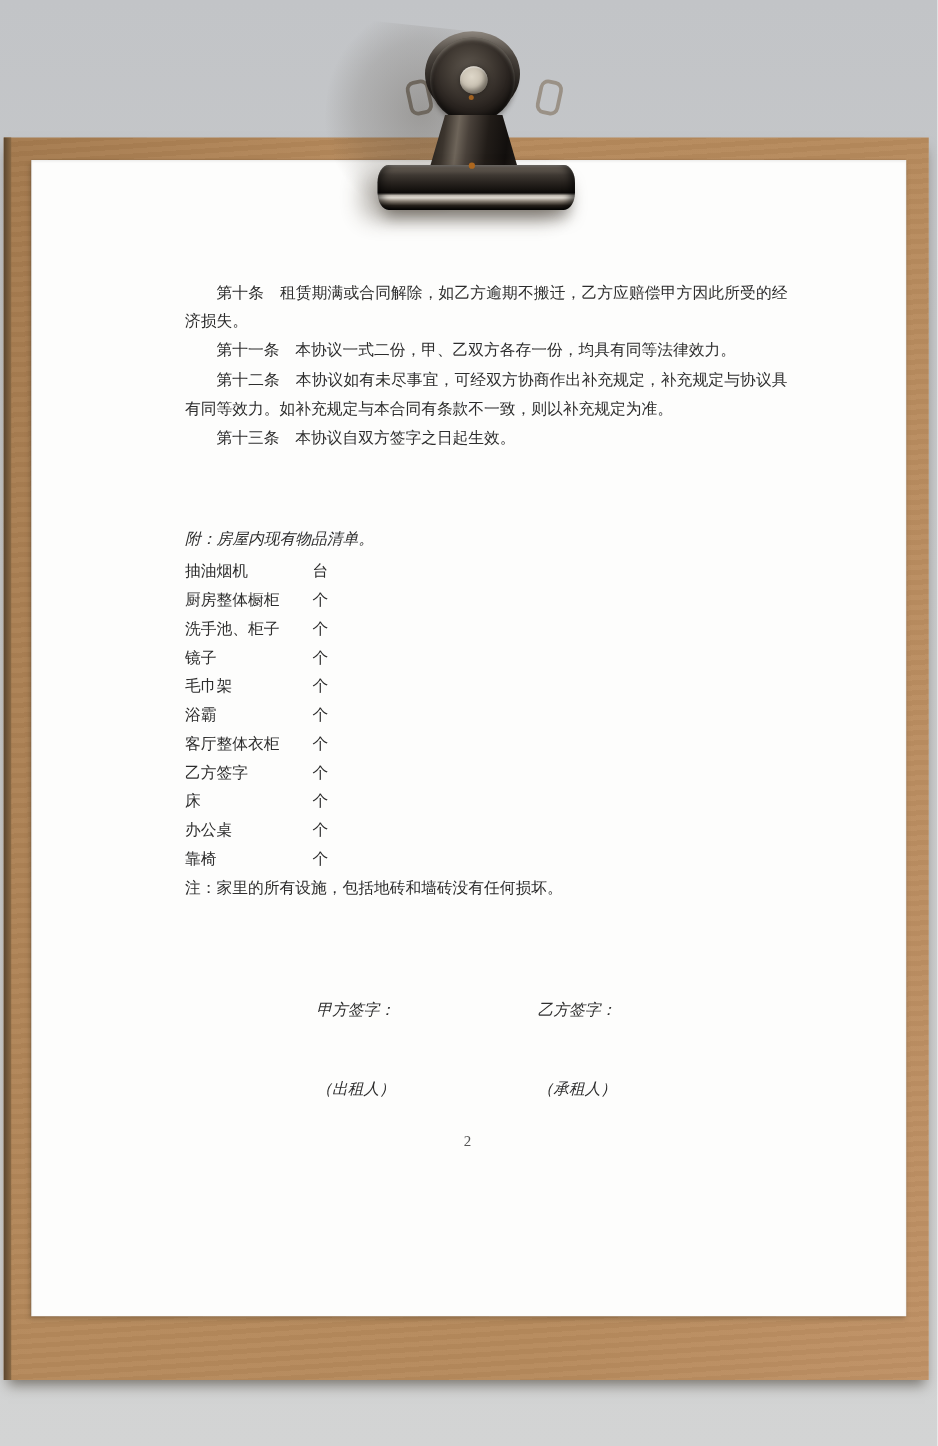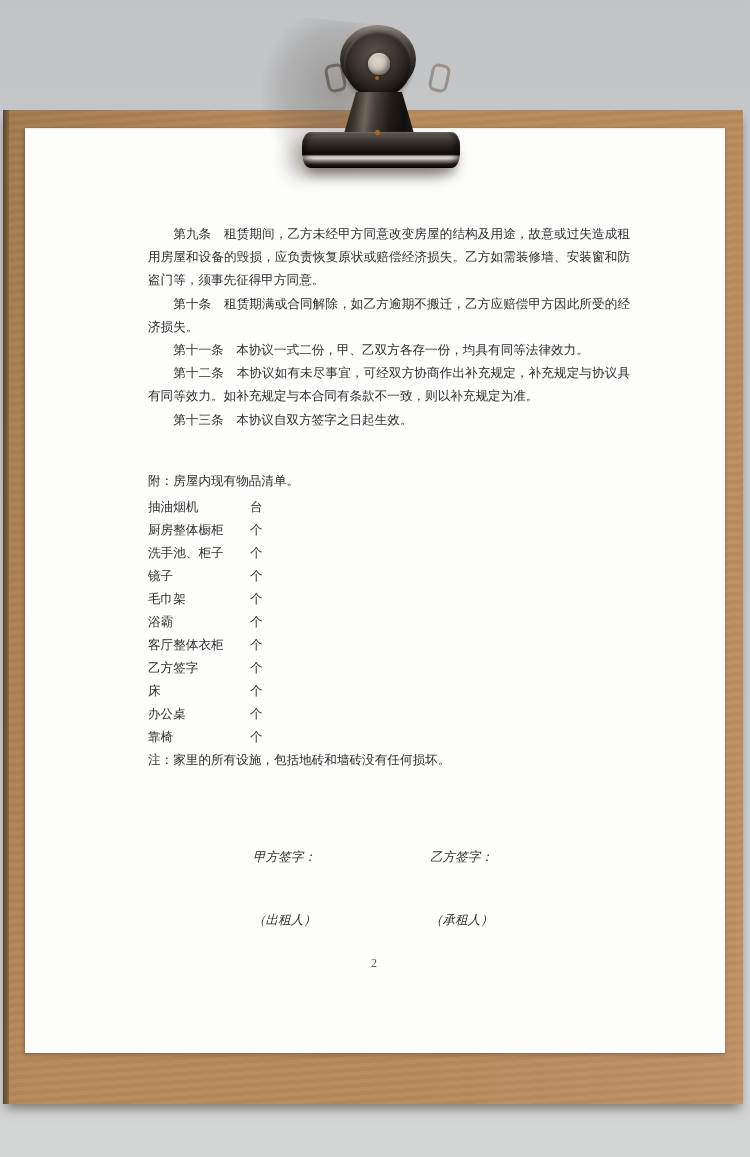--- a/index.html
+++ b/index.html
@@ -26,21 +26,21 @@
     background:#fdfdfc;
     box-shadow: -1px 2px 4px rgba(70,55,38,.35), 0 0 1px rgba(70,55,38,.4),
                 inset 0 1px 2px rgba(0,0,0,.08);
   }
   .content {
     position:absolute; left:123px; top:95px; width:482px;
     font-size:12.6px; line-height:23.2px; color:#2d2d2d;
     text-align:justify;
   }
   p.para { margin:0; text-indent:2em; }
-  .attach { margin-top:38px; }
+  .attach { margin-top:58px;font-style:italic; }
   .inventory { margin-top:3px; }
   .inv-row { display:flex; line-height:23px; text-align:left; }
   .inv-name { width:102px; flex:none; }
   .note { }
   .sigs { display:flex; margin-top:74px; margin-left:105px; text-align:left;font-style:italic; }
   .sig-col-a { width:177px; flex:none; }
   .sig-role { margin-top:40px; }
   .pagenum {
     margin-top:22px; text-align:center; transform:translateX(-15px);
     font-size:12px; line-height:16px; color:#555;
@@ -88,21 +88,20 @@
 </style>
 </head>
 <body>
 
 <div class="board">
   <div class="board-edge-left"></div>
 </div>
 
 <div class="paper">
   <div class="content">
-    <p class="para">第九条　租赁期间，乙方未经甲方同意改变房屋的结构及用途，故意或过失造成租用房屋和设备的毁损，应负责恢复原状或赔偿经济损失。乙方如需装修墙、安装窗和防盗门等，须事先征得甲方同意。</p>
     <p class="para">第十条　租赁期满或合同解除，如乙方逾期不搬迁，乙方应赔偿甲方因此所受的经济损失。</p>
     <p class="para">第十一条　本协议一式二份，甲、乙双方各存一份，均具有同等法律效力。</p>
     <p class="para">第十二条　本协议如有未尽事宜，可经双方协商作出补充规定，补充规定与协议具有同等效力。如补充规定与本合同有条款不一致，则以补充规定为准。</p>
     <p class="para">第十三条　本协议自双方签字之日起生效。</p>
 
     <div class="attach">附：房屋内现有物品清单。</div>
 
     <div class="inventory">
       <div class="inv-row">
         <span class="inv-name">抽油烟机</span>

